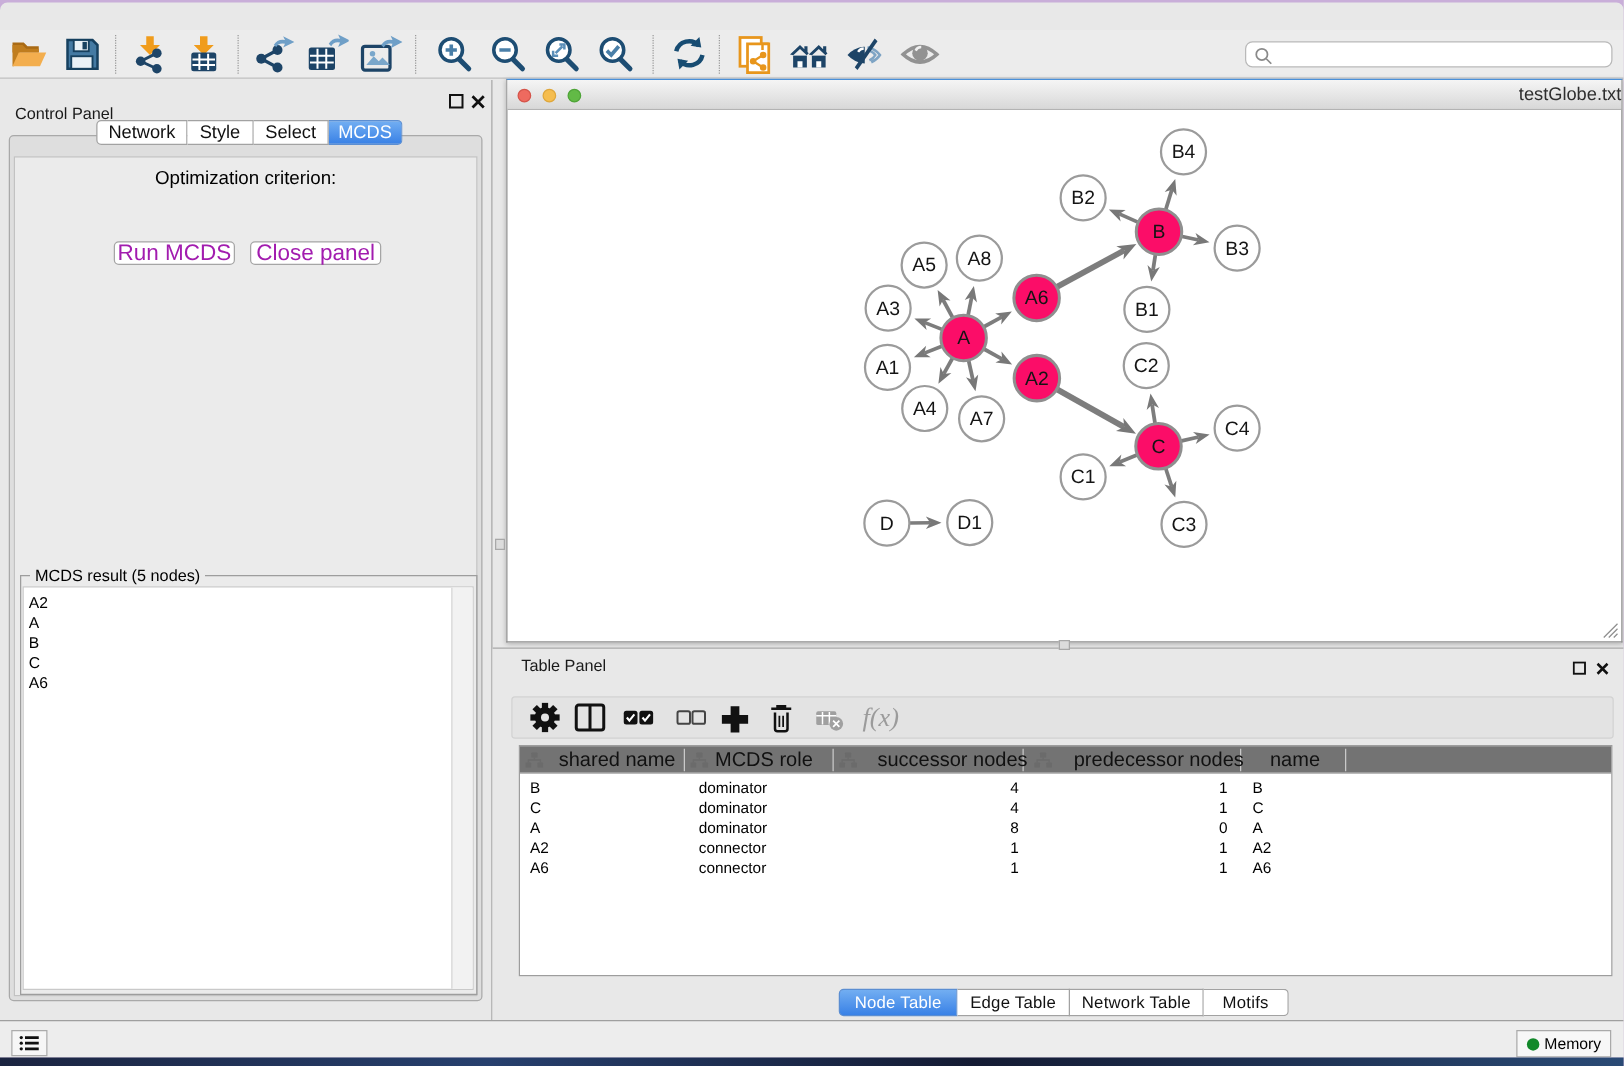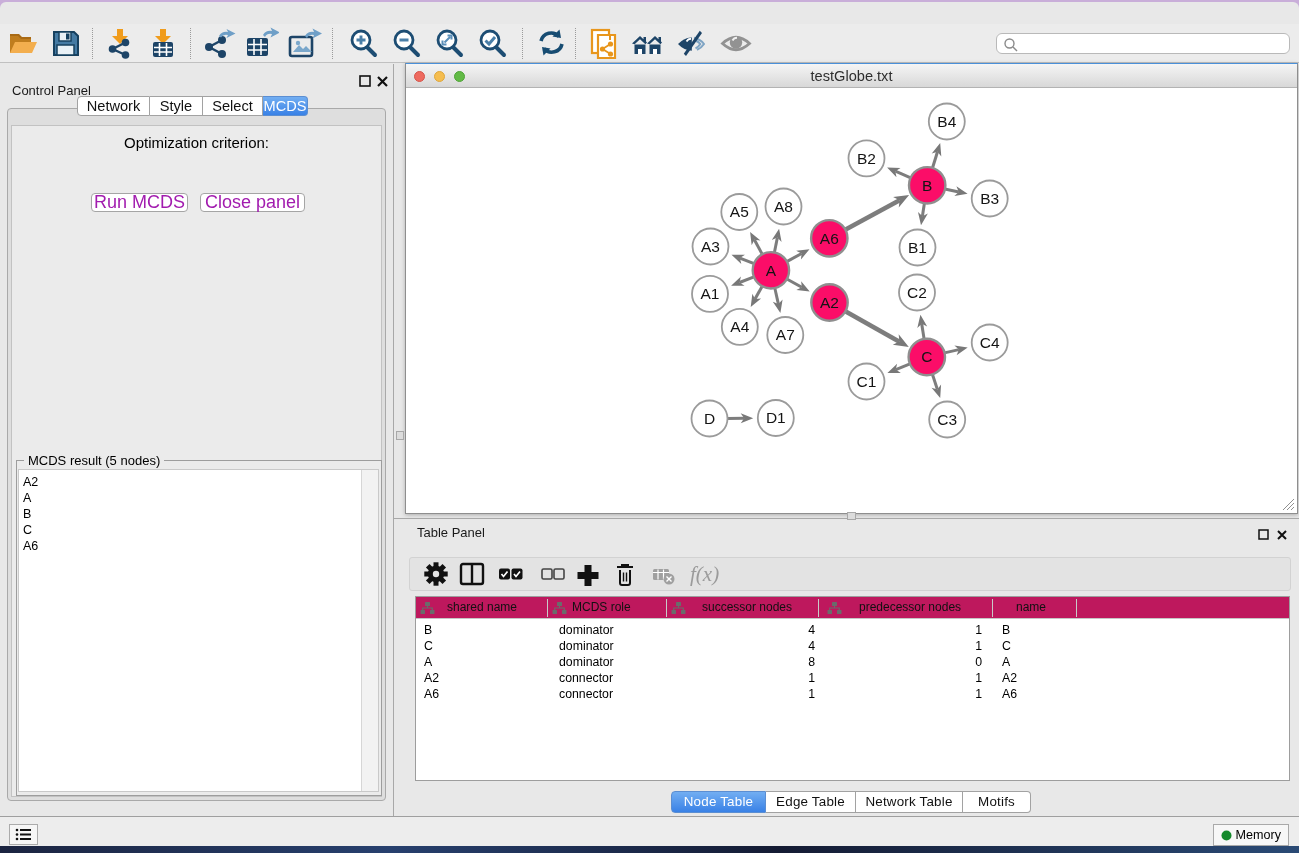--- a/index.html
+++ b/index.html
@@ -26,27 +26,27 @@
   .combo { position:absolute; left:31px; top:32px; width:311px; height:22px; background:#fff; border:1px solid #9f9f9f; border-radius:4px; font-size:14.4px; line-height:20px; padding-left:12px; color:#000; }
   .cap { position:absolute; right:-1px; top:-1px; width:22px; height:22px; background:linear-gradient(#7db2f4,#3076e3); border-radius:0 4px 4px 0; border:1px solid #4d82cf; }
   .btn { position:absolute; top:67px; height:19px; background:#fff; border:1px solid #a5a5a5; border-radius:4px; font-size:18px; text-align:center; line-height:17px; color:#a21caf; }
   .fieldset { position:absolute; left:4px; top:334px; width:366px; height:336px; border:1px solid #9d9d9d; }
   .fieldset .lab { position:absolute; left:7px; top:-8px; background:#ebebeb; padding:0 4px; font-size:13px; }
   .mlist { position:absolute; left:1px; top:8px; width:361px; height:323px; background:#fff; border:1px solid #c9c9c9; font-size:12.5px; }
   .mlist .sb { position:absolute; right:0; top:0; width:17px; height:100%; background:#f2f2f2; border-left:1px solid #d6d6d6; }
   .mlist div.it { padding-left:4px; height:16px; line-height:16px; } .mlist .pad { height:4px; }
   .iframe { position:absolute; left:405px; top:61px; width:893px; height:451px; background:#fff; border:1px solid #8e8e8e; border-top:1px solid #4a90d9; box-shadow:0 1px 4px rgba(0,0,0,0.25); }
   .ititle { position:absolute; left:0; top:0; width:100%; height:24px; background:linear-gradient(#f5f5f5,#d8d8d8); border-bottom:1px solid #b3b3b3; }
-  .ititle .t { position:absolute; top:4px; width:100%; text-align:center; font-size:14.6px; color:#2e2e2e; }
+  .ititle .t { position:absolute; top:4px; width:100%; text-align:right; font-size:14.6px; color:#2e2e2e; }
   .itl { position:absolute; top:6.5px; width:11px; height:11px; border-radius:50%; }
   .tpanel { position:absolute; left:394px; top:516px; width:905px; height:298px; background:#e8e8e8; border-top:1px solid #a8a8a8; }
   .tp-title { position:absolute; left:23px; top:6px; font-size:13px; color:#1a1a1a; }
   .ttoolbar { position:absolute; left:15px; top:38px; width:882px; height:34px; background:#e3e3e3; border:1px solid #d2d2d2; border-radius:3px; }
   .tablebox { position:absolute; left:21px; top:77px; width:875px; height:185px; background:#fff; border:1px solid #9d9d9d; }
-  .thead { position:absolute; left:0; top:0; width:873px; height:22px; background:#be185d; border-bottom:1px solid #c6c6c6; font-size:12px; color:#111; }
+  .thead { position:absolute; left:0; top:0; width:873px; height:22px; background:#737373; border-bottom:1px solid #c6c6c6; font-size:16px; color:#111; }
   .thead .cdiv { position:absolute; top:2px; height:18px; border-left:1px solid #c9c9c9; }
   .trow { position:absolute; left:0; width:873px; height:16px; font-size:12.3px; color:#000; }
   .trow span { position:absolute; top:1.5px; }
   .bottomtabs { position:absolute; left:277px; top:272px; height:22px; display:flex; font-size:13.4px; }
   .btab { background:#fff; border:1px solid #a2a2a2; border-left:none; text-align:center; line-height:20px; color:#111; letter-spacing:0.2px; }
   .btab.first { border-left:1px solid #a2a2a2; border-radius:4px 0 0 4px; }
   .btab.last { border-radius:0 4px 4px 0; }
   .btab.sel { background:linear-gradient(#72aef2,#3981e6); color:#fff; border-color:#5b8ed2; }
   .statusbar { position:absolute; left:0; top:814px; width:1299px; height:30px; background:#ededed; border-top:1px solid #9f9f9f; }
   .listbtn { position:absolute; left:9px; top:7px; width:29px; height:21px; background:#f6f6f6; border:1px solid #ababab; }
@@ -171,21 +171,21 @@
   <svg style="position:absolute;left:359px;top:11px" width="13" height="13" viewBox="0 0 13 13">
         <rect x="1" y="1" width="10" height="10" fill="none" stroke="#111" stroke-width="1.6"></rect>
       </svg>
   <svg style="position:absolute;left:376px;top:11px" width="13" height="13" viewBox="0 0 13 13">
         <path d="M2 2 L11 11 M11 2 L2 11" stroke="#111" stroke-width="2.2"></path>
       </svg>
   <div class="tabrow">
     <div class="tab first" style="width:73px">Network</div>
     <div class="tab" style="width:53px">Style</div>
     <div class="tab" style="width:60px">Select</div>
-    <div class="tab sel" style="width:45px">MCDS</div>
+    <div class="tab sel" style="width:59px">MCDS</div>
   </div>
   <div class="outerpanel">
     <div class="innerpanel">
       <div class="optlabel">Optimization criterion:</div>
       <div class="btn" style="left:79px; width:97px;">Run MCDS</div>
       <div class="btn" style="left:188px; width:105px;">Close panel</div>
       <div class="fieldset">
         <div class="lab">MCDS result (5 nodes)</div>
         <div class="mlist">
           <div class="pad"></div>

